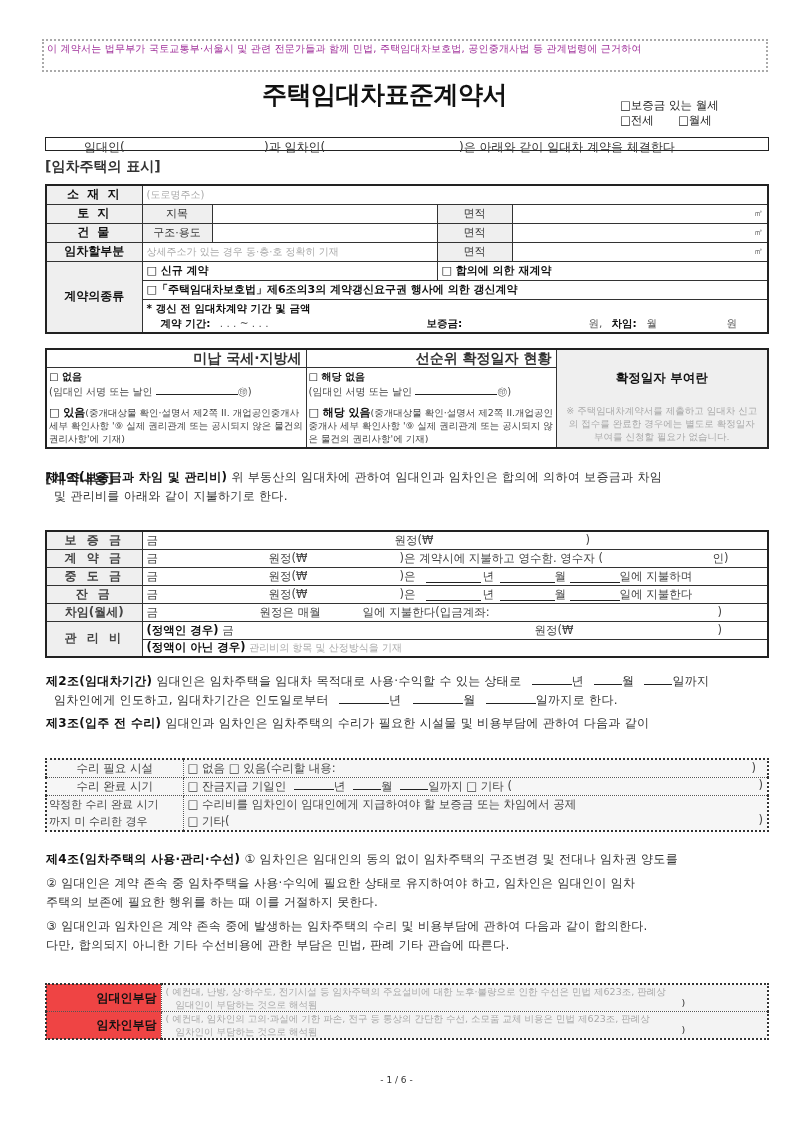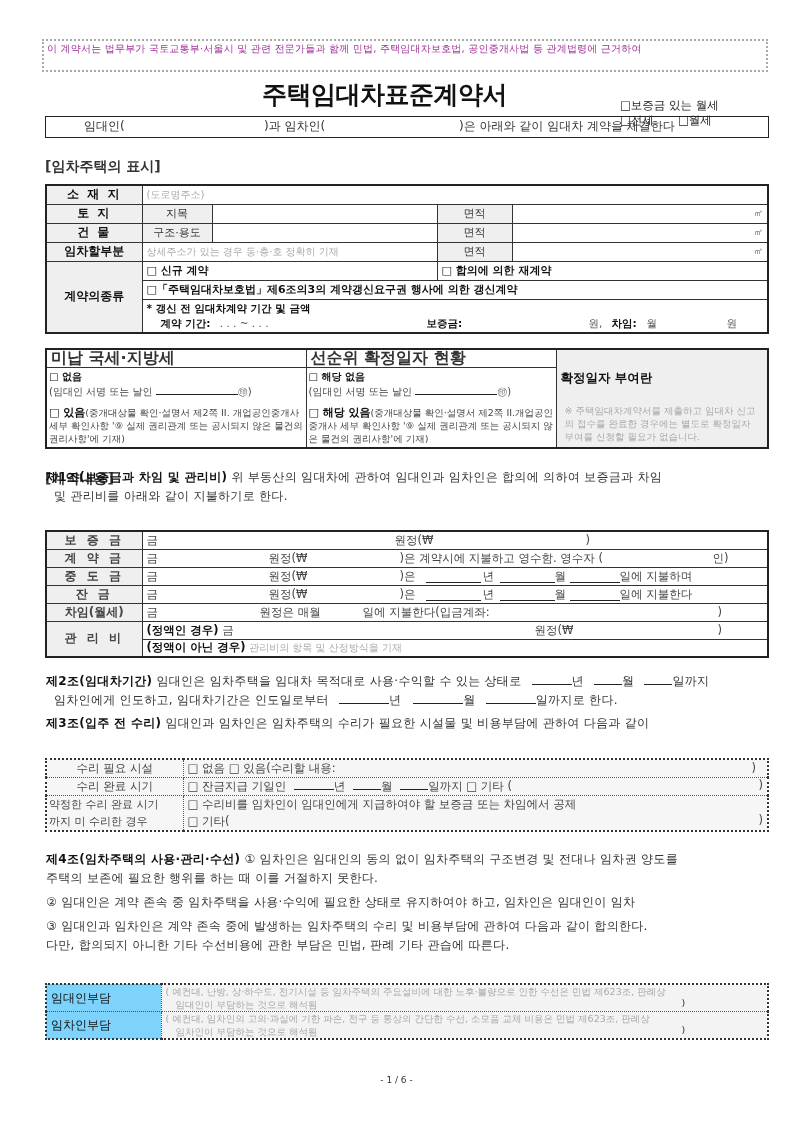--- a/index.html
+++ b/index.html
@@ -8,59 +8,59 @@
   .page { position: absolute; left: 0; top: 0; width: 793px; height: 1121px; }
 
   .notice { position: absolute; left: 42px; top: 39px; width: 726px; height: 33px; border: 2px dotted #aaa; padding: 1px 3px; color: #a0309a; font-size: 10px; line-height: 14px; letter-spacing: 0.2px; }
   .notice b { font-weight: bold; color: #8a1a82; }
 
   .title { position: absolute; left: 262px; top: 78px; font-size: 25px; font-weight: bold; color: #111; letter-spacing: -0.5px; }
   .type-opts { position: absolute; left: 620px; top: 80px; font-size: 11.5px; line-height: 15px; color: #222; margin-top: 18px; }
   .type-opts .row2 span { display: inline-block; }
   .type-opts .row2 span + span { margin-left: 24px; }
 
-  .parties { position: absolute; left: 45px; top: 116px; width: 724px; height: 22px; border: 1.5px solid #222; font-size: 12px; line-height: 19px; color: #333; }
+  .parties { position: absolute; left: 45px; top: 137px; width: 724px; height: 14px; border: 1.5px solid #222; font-size: 12px; line-height: 19px; color: #333; }
   .parties span { position: absolute; top: 0; }
 
   .section-head { position: absolute; font-size: 14px; font-weight: bold; color: #333; }
 
   table { border-collapse: collapse; position: absolute; }
   td { border: 1px solid #333; font-size: 11px; padding: 0 4px; vertical-align: middle; color: #333; }
   .hdr { background: #efefef; font-weight: bold; text-align: center; font-size: 12px; letter-spacing: 2px; color: #111; }
   .sub { background: #efefef; text-align: center; }
   .ph { color: #aaa; font-size: 10px; }
   .unit { text-align: right; font-size: 9px; color: #555; }
   .bold { font-weight: bold; color: #111; }
 
   .prop-table { left: 45px; top: 184px; width: 724px; border: 2px solid #222; }
   .prop-table td { height: 19px; }
 
   .tax-table { left: 45px; top: 348px; width: 724px; border: 2px solid #222; }
   .tax-table td { font-size: 10px; vertical-align: top; line-height: 13px; }
-  .tax-table .thd { text-align: left; font-weight: bold; font-size: 16px; background: #fff; height: 18px; vertical-align: middle; line-height: 16px; }
-  .tax-table .gray { background: #efefef; color: #aaa; font-size: 9.5px; }
+  .tax-table .thd { text-align: right; font-weight: bold; font-size: 14px; background: #fff; height: 18px; vertical-align: middle; line-height: 16px; }
+  .tax-table .gray { background: #efefef; color: #aaa; font-size: 9.5px; text-align: center; }
   .tax-table .gray .big { color: #111; font-size: 12.5px; font-weight: bold; display: block; margin: 18px 0 20px; }
 
   .clause { position: absolute; left: 46px; width: 722px; font-size: 12px; line-height: 19px; color: #333; letter-spacing: 0.3px; }
   .clause b { color: #111; }
   .indent { padding-left: 8px; }
   .ul { display: inline-block; border-bottom: 1px solid #222; height: 12px; vertical-align: baseline; }
 
   .pay-table { left: 45px; top: 530px; width: 724px; border: 2px solid #222; }
   .pay-table td { height: 17.5px; font-size: 11.5px; color: #444; }
   .pay-table .hdr { width: 96px; font-size: 12px; letter-spacing: 3px; }
 
   .dot-table { left: 45px; border: 2px dotted #333; width: 724px; }
   .dot-table td { border: 1px dotted #555; font-size: 11.5px; height: 18px; color: #444; }
   .dot-table .lbl { text-align: center; width: 137px; background: #f6f6f6; }
   .dot-table .val { background: #f6f6f6; }
 
   .burden-table { left: 45px; top: 983px; width: 724px; border: 2px dotted #333; }
   .burden-table td { border: 1px dotted #555; font-size: 9.5px; color: #aaa; line-height: 13px; }
-  .burden-table .lbl { width: 115px; text-align: left; font-weight: normal; color: #111; font-size: 12px; background: #7dd3fc; }
+  .burden-table .lbl { width: 115px; text-align: right; font-weight: bold; color: #111; font-size: 12px; background: #ef4444; }
   .burden-table .val { background: #f3f3f3; }
 
   .pager { position: absolute; left: 0; width: 793px; top: 1075px; text-align: center; font-size: 9px; color: #333; }
 </style>
 </head>
 <body>
 
 <div class="page">
 
   <div class="notice">
@@ -301,22 +301,22 @@
         <div>□ 수리비를 임차인이 임대인에게 지급하여야 할 보증금 또는 차임에서 공제</div>
         <div>□ 기타(</div>
         <span style="position:absolute;left:575px;bottom:1px">)</span>
       </td>
     </tr>
   </tbody>
     </table>
 
   <div class="clause" style="top:850px">
     <b>제4조(임차주택의 사용·관리·수선)</b><span> ① 임차인은 임대인의 동의 없이 임차주택의 구조변경 및 전대나 임차권 양도를</span>
+    <div style="margin-top:5px">② 임대인은 계약 존속 중 임차주택을 사용·수익에 필요한 상태로 유지하여야 하고, 임차인은 임대인이 임차</div>
     <div>주택의 보존에 필요한 행위를 하는 때 이를 거절하지 못한다.</div>
-    <div style="margin-top:5px">② 임대인은 계약 존속 중 임차주택을 사용·수익에 필요한 상태로 유지하여야 하고, 임차인은 임대인이 임차</div>
     <div style="margin-top:5px">③ 임대인과 임차인은 계약 존속 중에 발생하는 임차주택의 수리 및 비용부담에 관하여 다음과 같이 합의한다.</div>
     <div>다만, 합의되지 아니한 기타 수선비용에 관한 부담은 민법, 판례 기타 관습에 따른다.</div>
   </div>
 
   <table class="burden-table">
     <tbody>
         <tr>
       <td class="lbl">임대인부담</td>
       <td class="val" style="position:relative">
         <div>( 예컨대, 난방, 상·하수도, 전기시설 등 임차주택의 주요설비에 대한 노후·불량으로 인한 수선은 민법 제623조, 판례상</div>

